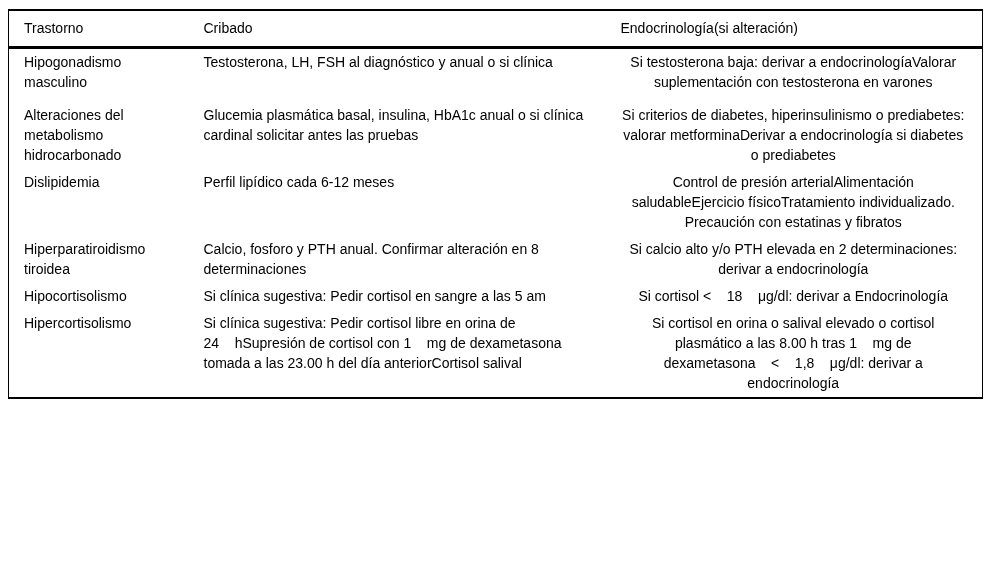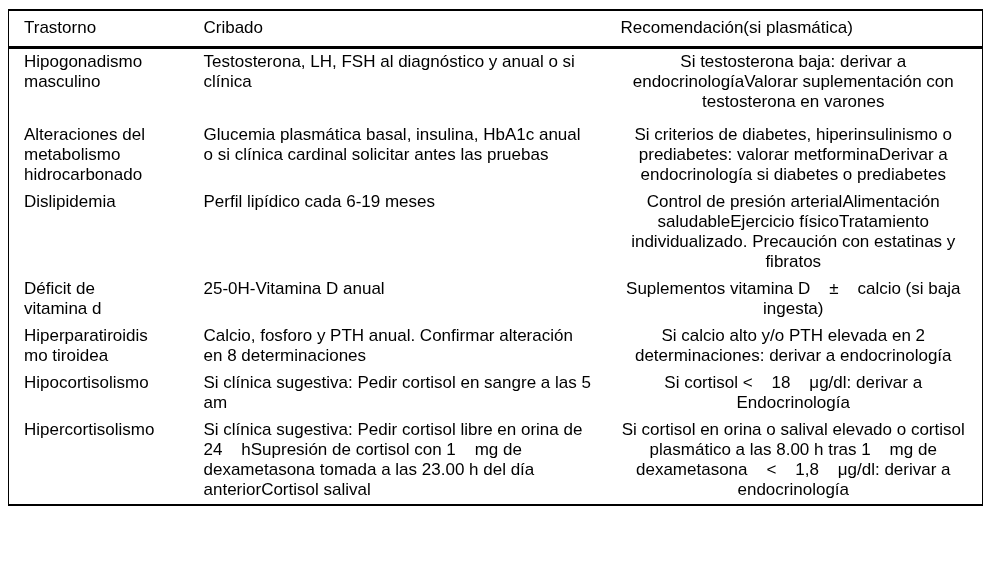--- a/index.html
+++ b/index.html
@@ -18,21 +18,21 @@
   .table-wrap {
     position: absolute;
     left: 8px;
     top: 9px;
     width: 974px;
   }
   table.screening {
     border-collapse: collapse;
     table-layout: fixed;
     width: 974px;
-    font-size: 17px;
+    font-size: 14px;
     line-height: 20px;
     border-top: 2px solid #000;
     border-bottom: 2px solid #000;
     border-left: 1px solid #000;
     border-right: 1px solid #000;
   }
   table.screening thead tr {
     border-bottom: 3px solid #000;
   }
   table.screening th {
@@ -63,43 +63,38 @@
   <table class="screening">
     <colgroup>
       <col class="c1">
       <col class="c2">
       <col class="c3">
     </colgroup>
     <thead>
       <tr>
         <th class="cell-c1">Trastorno</th>
         <th class="cell-c2">Cribado</th>
-        <th class="cell-c3">Recomendación(si plasmática)</th>
+        <th class="cell-c3">Endocrinología(si alteración)</th>
       </tr>
     </thead>
     <tbody>
       <tr>
         <td class="cell-c1">Hipogonadismo masculino</td>
         <td class="cell-c2">Testosterona, LH, FSH al diagnóstico y anual o si clínica</td>
         <td class="cell-c3">Si testosterona baja: derivar a endocrinologíaValorar suplementación con testosterona en varones</td>
       </tr>
       <tr>
         <td class="cell-c1">Alteraciones del metabolismo hidrocarbonado</td>
         <td class="cell-c2">Glucemia plasmática basal, insulina, HbA1c anual o si clínica cardinal solicitar antes las pruebas</td>
         <td class="cell-c3">Si criterios de diabetes, hiperinsulinismo o prediabetes: valorar metforminaDerivar a endocrinología si diabetes o prediabetes</td>
       </tr>
       <tr>
         <td class="cell-c1">Dislipidemia</td>
-        <td class="cell-c2">Perfil lipídico cada 6-19 meses</td>
+        <td class="cell-c2">Perfil lipídico cada 6-12 meses</td>
         <td class="cell-c3">Control de presión arterialAlimentación saludableEjercicio físicoTratamiento individualizado. Precaución con estatinas y fibratos</td>
-      </tr>
-      <tr>
-        <td class="cell-c1">Déficit de vitamina d</td>
-        <td class="cell-c2">25-0H-Vitamina D anual</td>
-        <td class="cell-c3">Suplementos vitamina D&nbsp;&nbsp;&nbsp;&nbsp;±&nbsp;&nbsp;&nbsp;&nbsp;calcio (si baja ingesta)</td>
       </tr>
       <tr>
         <td class="cell-c1">Hiperparatiroidismo tiroidea</td>
         <td class="cell-c2">Calcio, fosforo y PTH anual. Confirmar alteración en 8 determinaciones</td>
         <td class="cell-c3">Si calcio alto y/o PTH elevada en 2 determinaciones: derivar a endocrinología</td>
       </tr>
       <tr>
         <td class="cell-c1">Hipocortisolismo</td>
         <td class="cell-c2">Si clínica sugestiva: Pedir cortisol en sangre a las 5 am</td>
         <td class="cell-c3">Si cortisol &lt;&nbsp;&nbsp;&nbsp;&nbsp;18&nbsp;&nbsp;&nbsp;&nbsp;μg/dl: derivar a Endocrinología</td>

